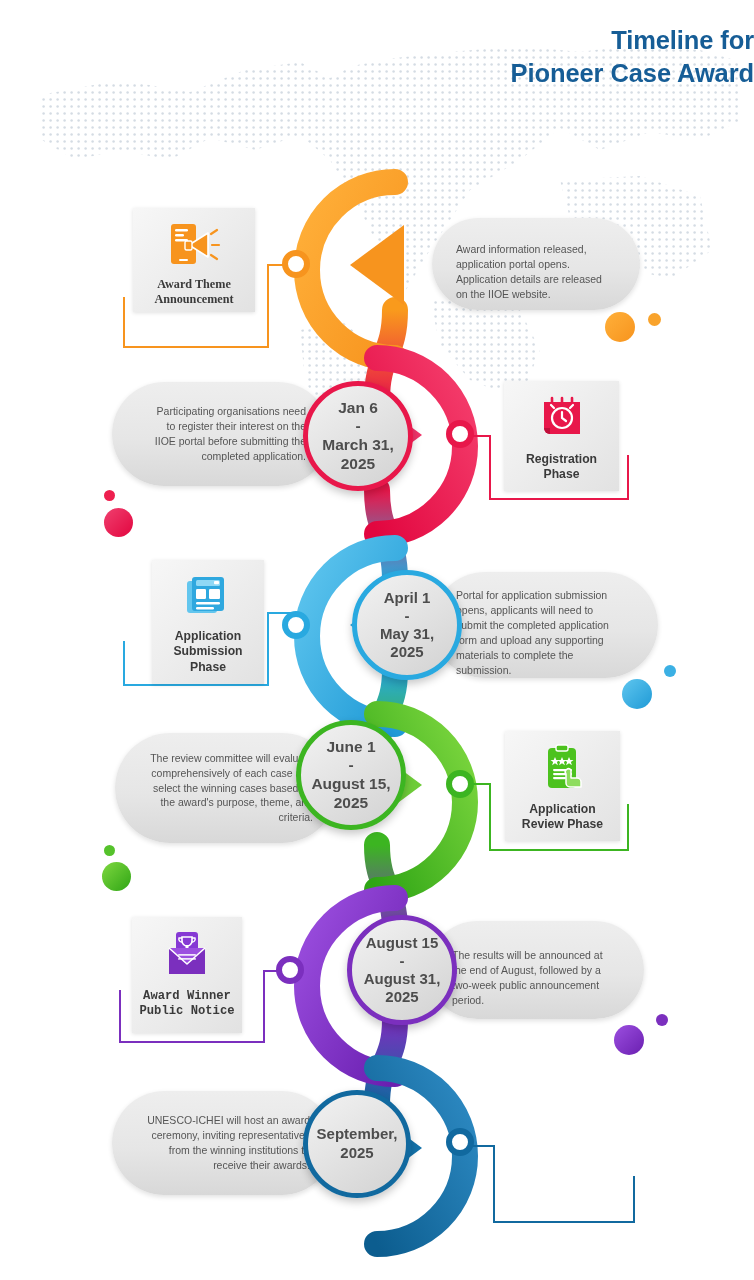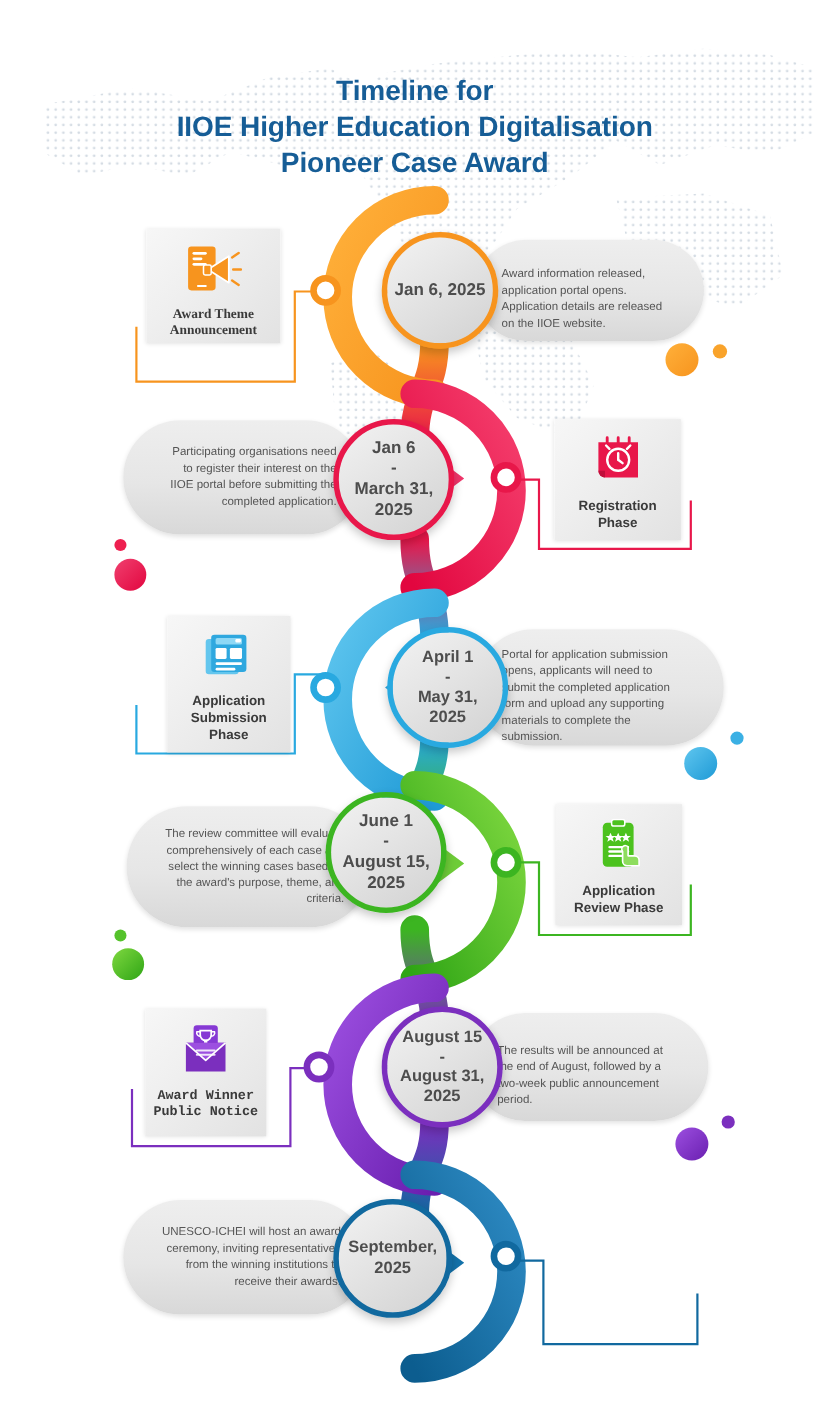--- a/index.html
+++ b/index.html
@@ -21,23 +21,22 @@
     position: absolute; left: 0; top: 0;
     width: 754px; height: 1280px;
     pointer-events: none;
     opacity: 1;
   }
 
   
   #title {
     position: absolute; left: 0; top: 24px;
     width: 754px;
-    text-align: center;
+    text-align: right;
     z-index: 30;
-    margin-top: 43px;
   }
   #title div {
     font-size: 25.5px;
     font-weight: bold;
     color: #165d96;
     line-height: 1.28;
     letter-spacing: -0.1px;
   }
 
   
@@ -121,21 +120,20 @@
         <path d="M300,330 L340,320 L372,345 L380,420 L356,480 L330,430 L305,380 Z"></path>
         <path d="M430,300 L480,290 L520,310 L540,350 L520,400 L470,380 L440,345 Z"></path>
         <path d="M560,180 L640,176 L700,196 L712,250 L670,280 L610,262 L572,226 Z"></path>
       </clipPath>
     </defs>
     <rect x="0" y="0" width="754" height="520" fill="url(#dotpat)" clip-path="url(#mapclip)" opacity="0.95"></rect>
   </svg>
 
   <div id="title">
     <div>Timeline for</div>
-    <div>IIOE Higher Education Digitalisation</div>
     <div>Pioneer Case Award</div>
   </div>
 
   <svg id="ribbon" viewBox="0 0 754 1280">
     <defs>
 
       <linearGradient id="g_o_r" x1="0" y1="0" x2="0" y2="1">
         <stop offset="0%" stop-color="#F99A1C"></stop>
           <stop offset="100%" stop-color="#E8174A"></stop>
       </linearGradient>
@@ -239,23 +237,20 @@
         <path d="M44,13 L50,9 M45,24 L52,24 M44,34 L50,38" stroke="#F7941E" stroke-width="2.2" stroke-linecap="round"></path>
       </svg>
     </span>
     <span class="cap">
       <span>Award Theme</span><br><span>Announcement</span>
     </span>
   </div>
   <div class="ring" style="left:282px;top:250px;width:28px;height:28px;border:6px solid #F7941E;"></div>
   <div class="bubble right" style="left:432px;top:218px;width:208px;height:92px;">
     <span>Award information released, application portal opens. Application details are released on the IIOE website.</span>
-  </div>
-  <div class="date-circle" style="left:347px;top:211px;width:106px;height:106px;border:5px solid #F7941E;font-size:15.5px;line-height:1.25;">
-    <span>Jan 6, 2025</span>
   </div>
 
   <svg class="connector" style="left:452px;top:425px;width:190px;height:85px;" viewBox="0 0 190 85">
     <path d="M4,11 L38,11 L38,74 L176,74 L176,30" stroke="#E8174A" stroke-width="2" fill="none"></path>
   </svg>
   <div class="card" style="left:504px;top:381px;width:115px;height:110px;">
     <span class="ico">
       <svg width="48" height="48" viewBox="0 0 48 48">
         <path d="M6,25 L6,8 h36 v32 h-30 a6,6 0 0 1 -6,-6 Z" fill="#E8174A"></path>
         <path d="M6,34 a6,6 0 0 0 6,6 l0,-6 Z" fill="#C00F3B"></path>

